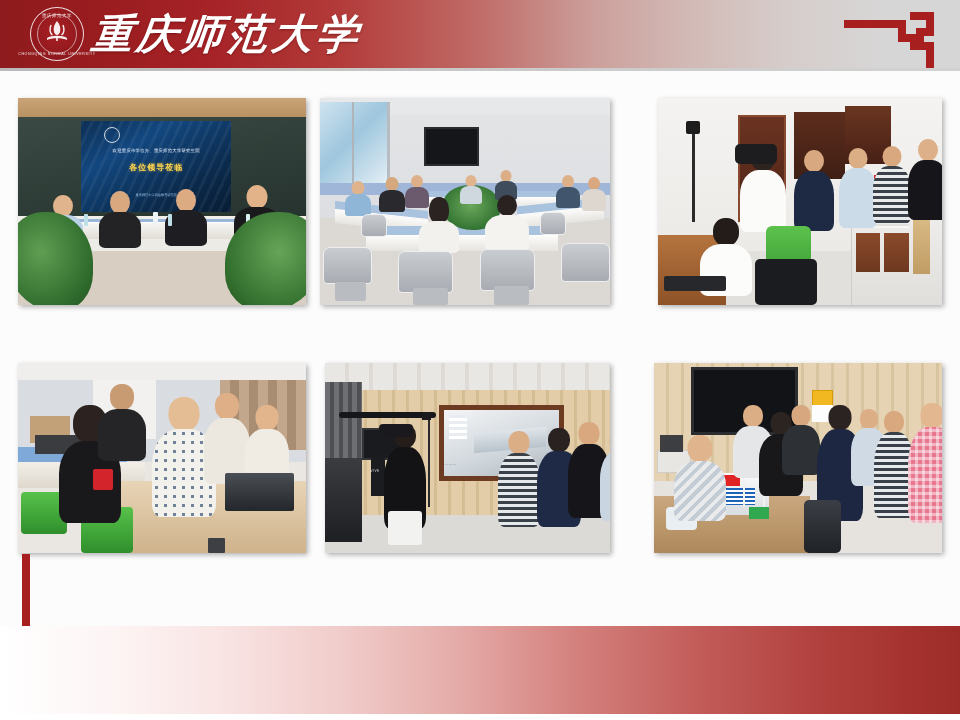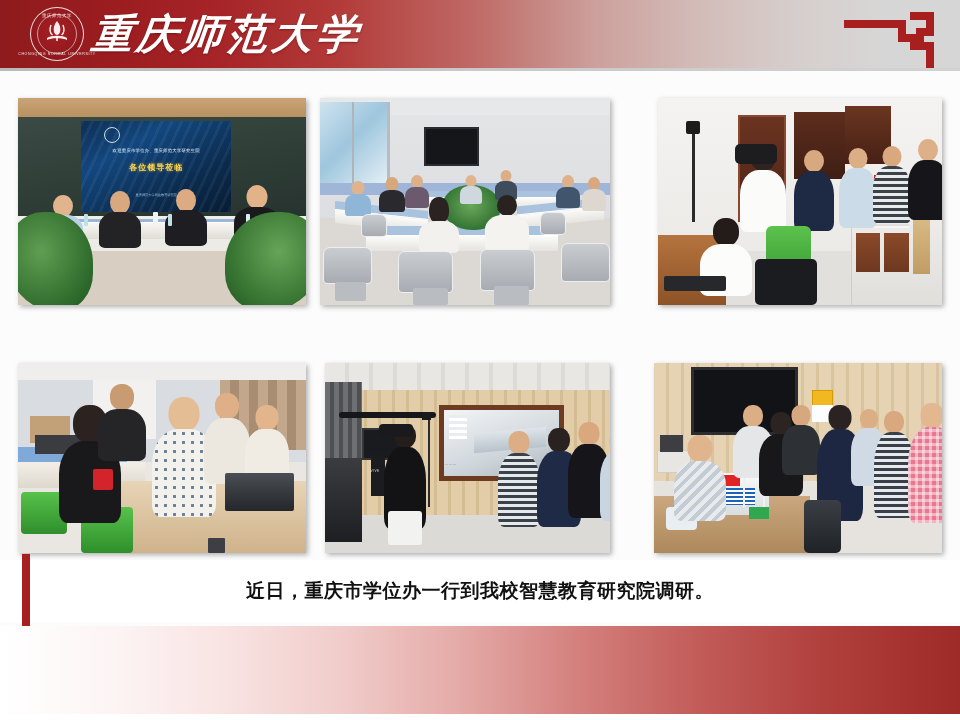--- a/index.html
+++ b/index.html
@@ -594,23 +594,20 @@
                background:#e8778f;
                background-image: repeating-linear-gradient(90deg, rgba(255,255,255,.45) 0 3px, transparent 3px 7px),
                                  repeating-linear-gradient(0deg, rgba(255,255,255,.45) 0 3px, transparent 3px 7px);"></div>
         </div>
 
         <div class="p6-chairB" style="left:52%; top:72%; width:13%; height:28%;"></div>
       </div>
     </div>
   </div>
 
-  <div class="caption-area">
-    <div class="caption">近日，重庆市学位办一行到我校智慧教育研究院调研。</div>
-  </div>
 
   <div class="ornament-bl">
     <div class="orn-bar" style="left:4px;  top:0;    width:8px;  height:104px;"></div>
     <div class="orn-bar" style="left:4px;  top:96px; width:26px; height:8px;"></div>
     <div class="orn-bar" style="left:22px; top:96px; width:8px;  height:22px;"></div>
     <div class="orn-bar" style="left:0;    top:110px;width:8px;  height:26px;"></div>
     <div class="orn-bar" style="left:0;    top:110px;width:26px; height:8px;"></div>
     <div class="orn-bar" style="left:0;    top:128px;width:34px; height:8px;"></div>
     <div class="orn-bar" style="left:26px; top:110px;width:8px;  height:12px;"></div>
     <div class="orn-bar" style="left:26px; top:120px;width:46px; height:8px;"></div>

